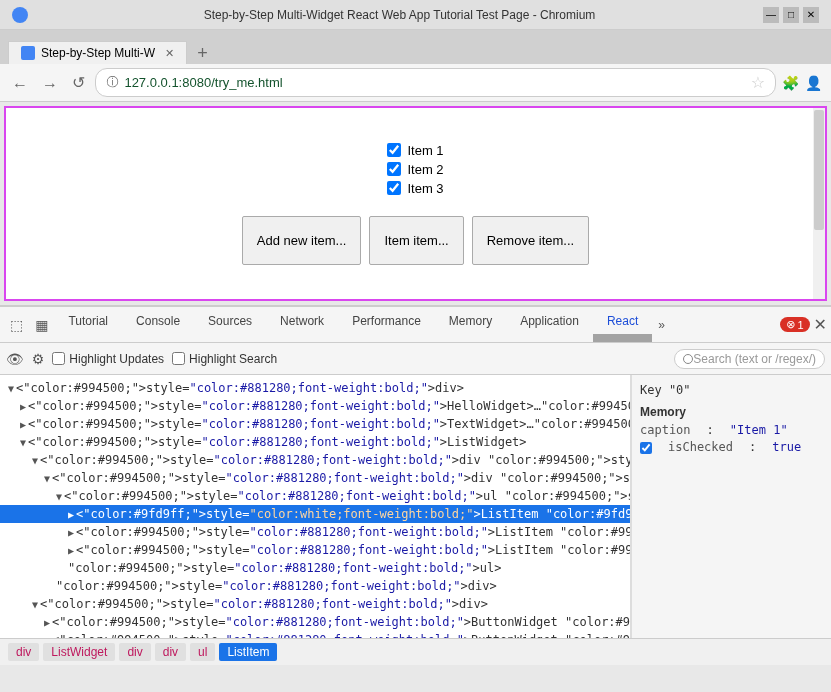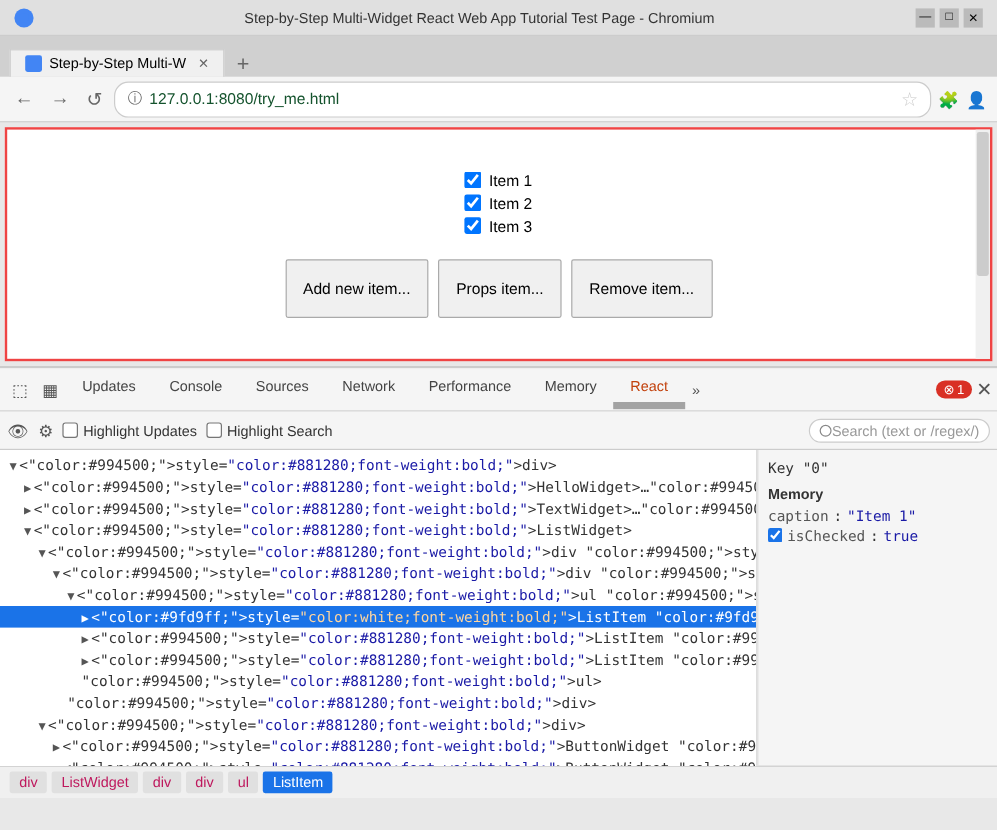--- a/index.html
+++ b/index.html
@@ -146,22 +146,22 @@
     }
     .dt-tab {
       padding: 6px 14px;
       font-size: 12px;
       cursor: pointer;
       color: #444;
       border-bottom: 2px solid transparent;
       white-space: nowrap;
     }
     .dt-tab.active {
-      color: #c2410c;
-      border-bottom: 6px solid #a3a3a3;
+      color: #1d4ed8;
+      border-bottom: 8px solid #a3a3a3;
     }
     .dt-tab-more {
       padding: 4px 6px; font-size: 12px; color: #555; cursor: pointer; background: none; border: none;
     }
     .dt-right {
       margin-left: auto; display: flex; align-items: center; gap: 4px;
     }
     .dt-error-badge {
       background: #d93025; color: white; border-radius: 10px; padding: 1px 6px; font-size: 11px; display: flex; align-items: center; gap: 2px;
     }
@@ -238,21 +238,21 @@
       margin-bottom: 8px;
       font-size: 12px;
     }
     .props-section-label {
       font-weight: bold;
       color: #333;
       margin-bottom: 4px;
       font-size: 12px;
     }
     .prop-row {
-      display: flex; align-items: flex-start; gap: 4px; margin-bottom: 3px; font-family: monospace; font-size: 12px;
+      display: flex; align-items: flex-end; gap: 16px; margin-bottom: 3px; font-family: monospace; font-size: 12px;
     }
     .prop-name { color: #555; }
     .prop-colon { color: #333; }
     .prop-value { color: #1a1aa6; }
     .prop-checkbox { width: 12px; height: 12px; accent-color: #1a73e8; }
 
     
     .breadcrumb-bar {
       display: flex;
       background: #f0f0f0;
@@ -306,57 +306,58 @@
   <button class="nav-btn">↺</button>
   <div class="url-bar">
     <span class="url-bar-icon">ⓘ</span>
     <span class="url-text">127.0.0.1:8080/try_me.html</span>
     <button class="star-btn">☆</button>
   </div>
   <button class="ext-btn">🧩</button>
   <button class="ext-btn">👤</button>
 </div>
 
-<div style="background:white; margin:4px; border:2px solid #ef4444; height:195px; display:flex; flex-direction:column; align-items:center; justify-content:center; position:relative;">
+<div style="background:white; margin:4px; border:2px solid #d946ef; height:195px; display:flex; flex-direction:column; align-items:center; justify-content:center; position:relative;">
   <div class="checklist" id="checklist-container">
       <div class="check-item">
         <input type="checkbox" checked="" style="">
         <span>Item 1</span>
       </div>
       <div class="check-item">
         <input type="checkbox" checked="" style="">
         <span>Item 2</span>
       </div>
       <div class="check-item">
         <input type="checkbox" checked="" style="">
         <span>Item 3</span>
       </div>
     </div>
   <div class="action-buttons">
     <button class="action-btn">Add new item...</button>
-    <button class="action-btn">Props item...</button>
+    <button class="action-btn">Item item...</button>
     <button class="action-btn">Remove item...</button>
   </div>
   <div class="main-scroll">
     <div class="scroll-thumb"></div>
   </div>
 </div>
 
 <div class="devtools">
 
   <div class="devtools-toolbar">
     <button class="dt-icon-btn">⬚</button>
     <button class="dt-icon-btn">▦</button>
     <div id="devtools-tabs" style="display:flex;">
-        <div class="dt-tab">Updates</div>
+        <div class="dt-tab">Tutorial</div>
         <div class="dt-tab">Console</div>
         <div class="dt-tab">Sources</div>
         <div class="dt-tab">Network</div>
         <div class="dt-tab">Performance</div>
         <div class="dt-tab">Memory</div>
+        <div class="dt-tab">Application</div>
         <div class="dt-tab active">React</div>
       </div>
     <button class="dt-tab-more">»</button>
     <div class="dt-right">
       <div class="dt-error-badge">
         <span>⊗</span>
         <span>1</span>
       </div>
       <button class="dt-close-btn">✕</button>
     </div>

